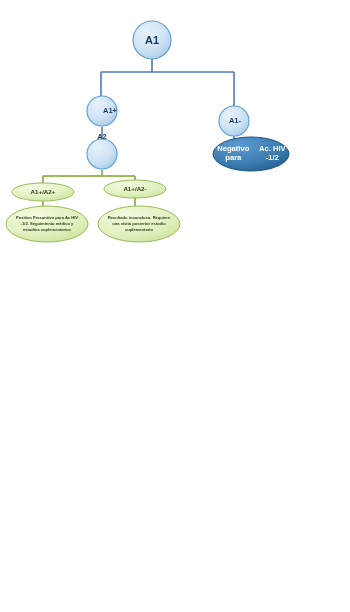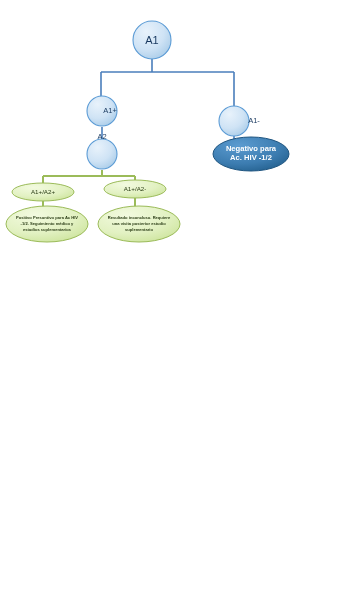--- a/index.html
+++ b/index.html
@@ -23,36 +23,36 @@
     height: 612px;
   }
 
   .node-label {
     position: absolute;
     display: flex;
     align-items: center;
     justify-content: center;
     text-align: center;
     color: #17375e;
-    font-weight: normal;
+    font-weight: bold;
     pointer-events: none;
     line-height: 1.15;
   }
 
   
   .lbl-a1   { left: 134px; top: 22px;  width: 36px; height: 36px; font-size: 11px; }
   .lbl-a1p  { left: 87px;  top: 96px;  width: 46px; height: 30px; font-size: 7.5px; }
-  .lbl-a1m  { left: 220px; top: 106px; width: 30px; height: 30px; font-size: 7.5px; margin-left: 19px; }
+  .lbl-a1m  { left: 220px; top: 106px; width: 30px; height: 30px; font-size: 7.5px; }
   .lbl-a2   { left: 87px;  top: 122px; width: 30px; height: 30px; font-size: 7.5px; }
 
   
   .lbl-neg {
     left: 212px; top: 137px; width: 78px; height: 34px;
     font-size: 7.6px; color: #ffffff; font-weight: bold;
-    flex-direction: column;
+    flex-direction: row;
   }
   .lbl-neg span { display: block; }
 
   
   .lbl-g1 { left: 12px;  top: 183px; width: 62px; height: 17px; font-size: 6.2px; color: #2b3d16; }
   .lbl-g2 { left: 104px; top: 180px; width: 62px; height: 17px; font-size: 6.2px; color: #2b3d16; }
 
   
   .lbl-d1 { left: 6px;  top: 211px; width: 82px; height: 26px; font-size: 4.1px; color: #2b3d16; font-weight: bold; flex-direction: column; }
   .lbl-d2 { left: 98px; top: 211px; width: 82px; height: 26px; font-size: 4.1px; color: #2b3d16; font-weight: bold; flex-direction: column; }

